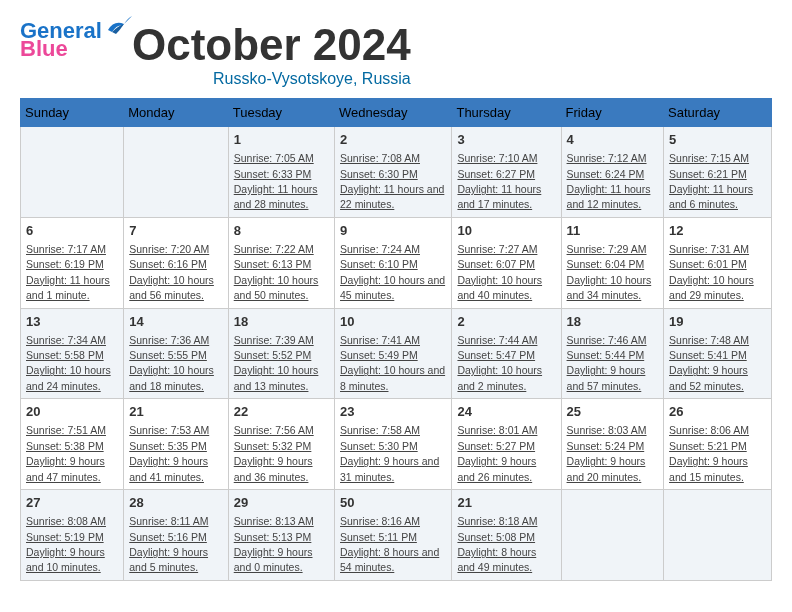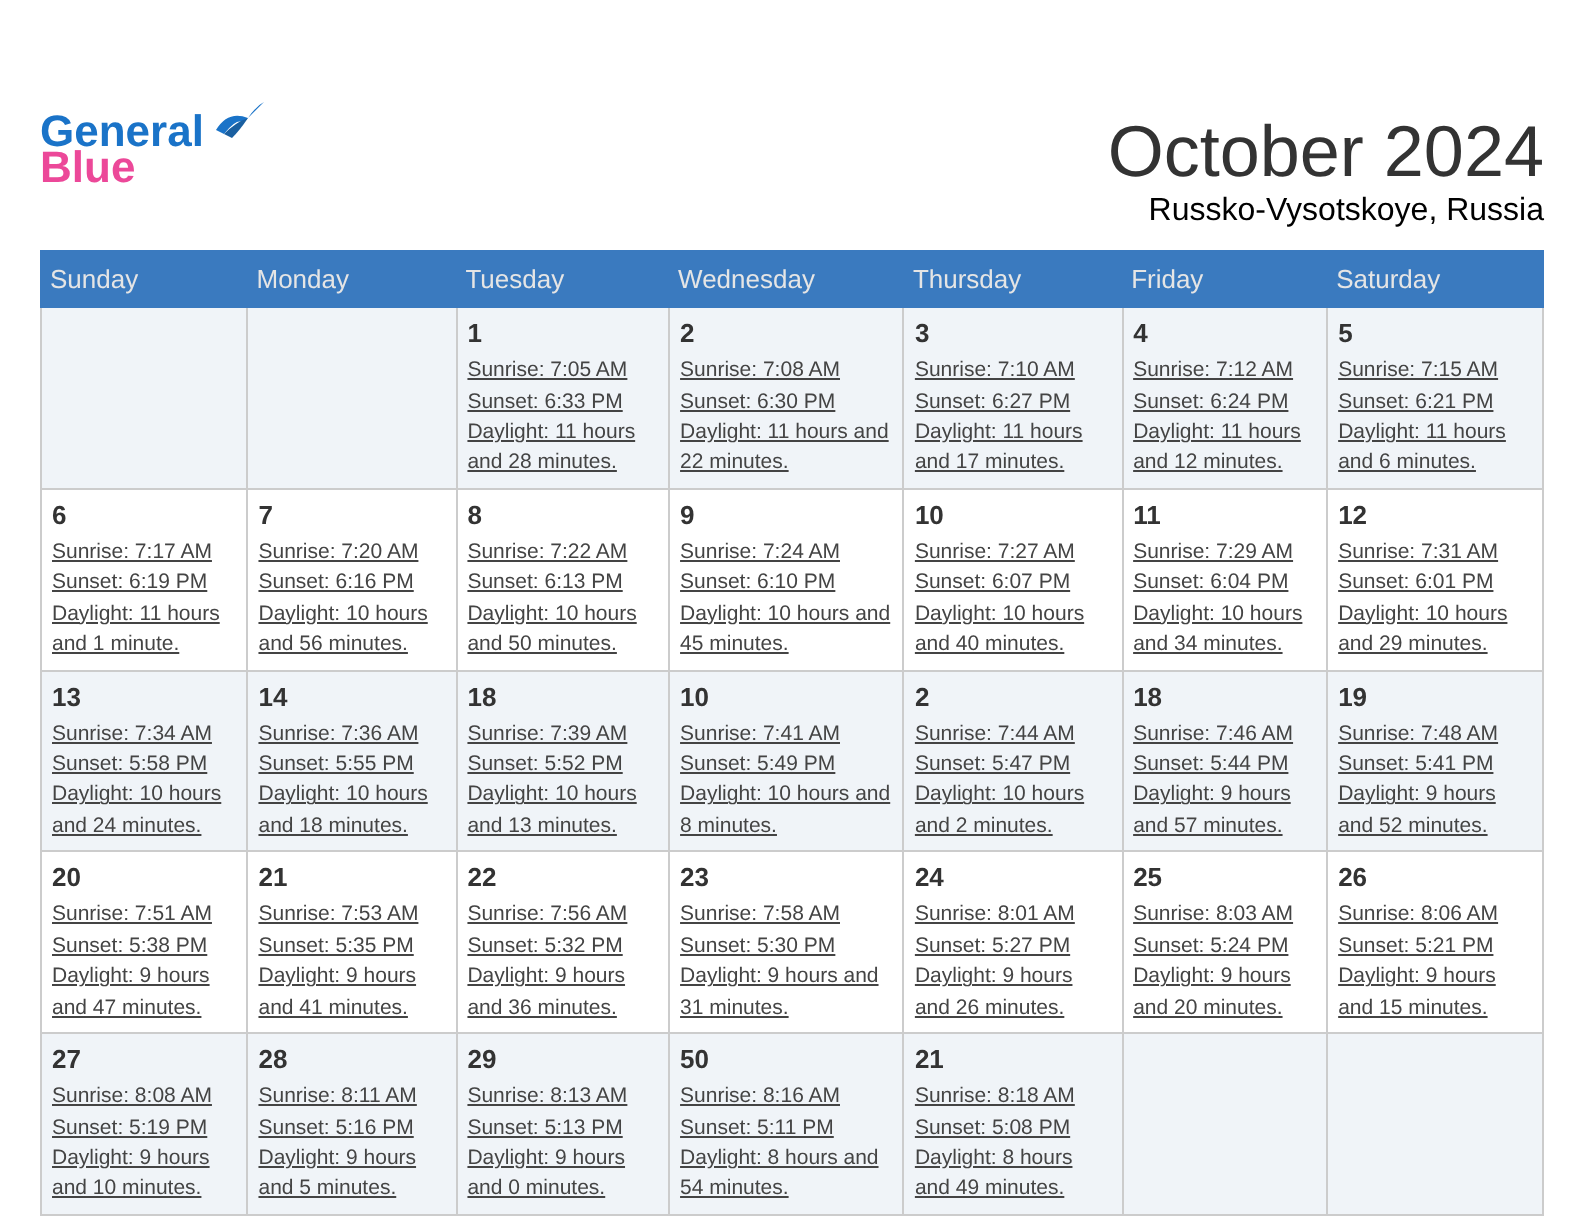--- a/index.html
+++ b/index.html
@@ -5,57 +5,55 @@
     * { box-sizing: border-box; margin: 0; padding: 0; }
     body {
       font-family: Arial, sans-serif;
       background: #fff;
       width: 792px;
       min-height: 612px;
       padding: 20px;
     }
     .header {
       display: flex;
-      justify-content: space-between;
       align-items: flex-start;
       margin-bottom: 10px;
-      margin-top: 35px;
     }
     .logo {
       display: flex;
       flex-direction: column;
       align-items: flex-start;
     }
     .logo-text {
       font-size: 22px;
       font-weight: bold;
       color: #333;
       line-height: 1;
     }
     .logo-text span { color: #1a73c8; }
     .title-block {
       text-align: right;
     }
     .month-title {
-      font-size: 36px;
-      font-weight: normal;
+      font-size: 44px;
+      font-weight: bold;
       color: #333;
     }
     .location {
       font-size: 16px;
-      color: #000000;
+      color: #0369a1;
     }
     table {
       width: 100%;
       border-collapse: collapse;
       font-size: 11px;
     }
     thead tr th {
       background-color: #3a7abf;
-      color: #e5e5e5;
+      color: #000000;
       padding: 6px 4px;
       font-size: 13px;
       font-weight: normal;
       text-align: left;
       border: 1px solid #3a7abf;
     }
     tbody tr {
       vertical-align: top;
     }
     tbody td {

